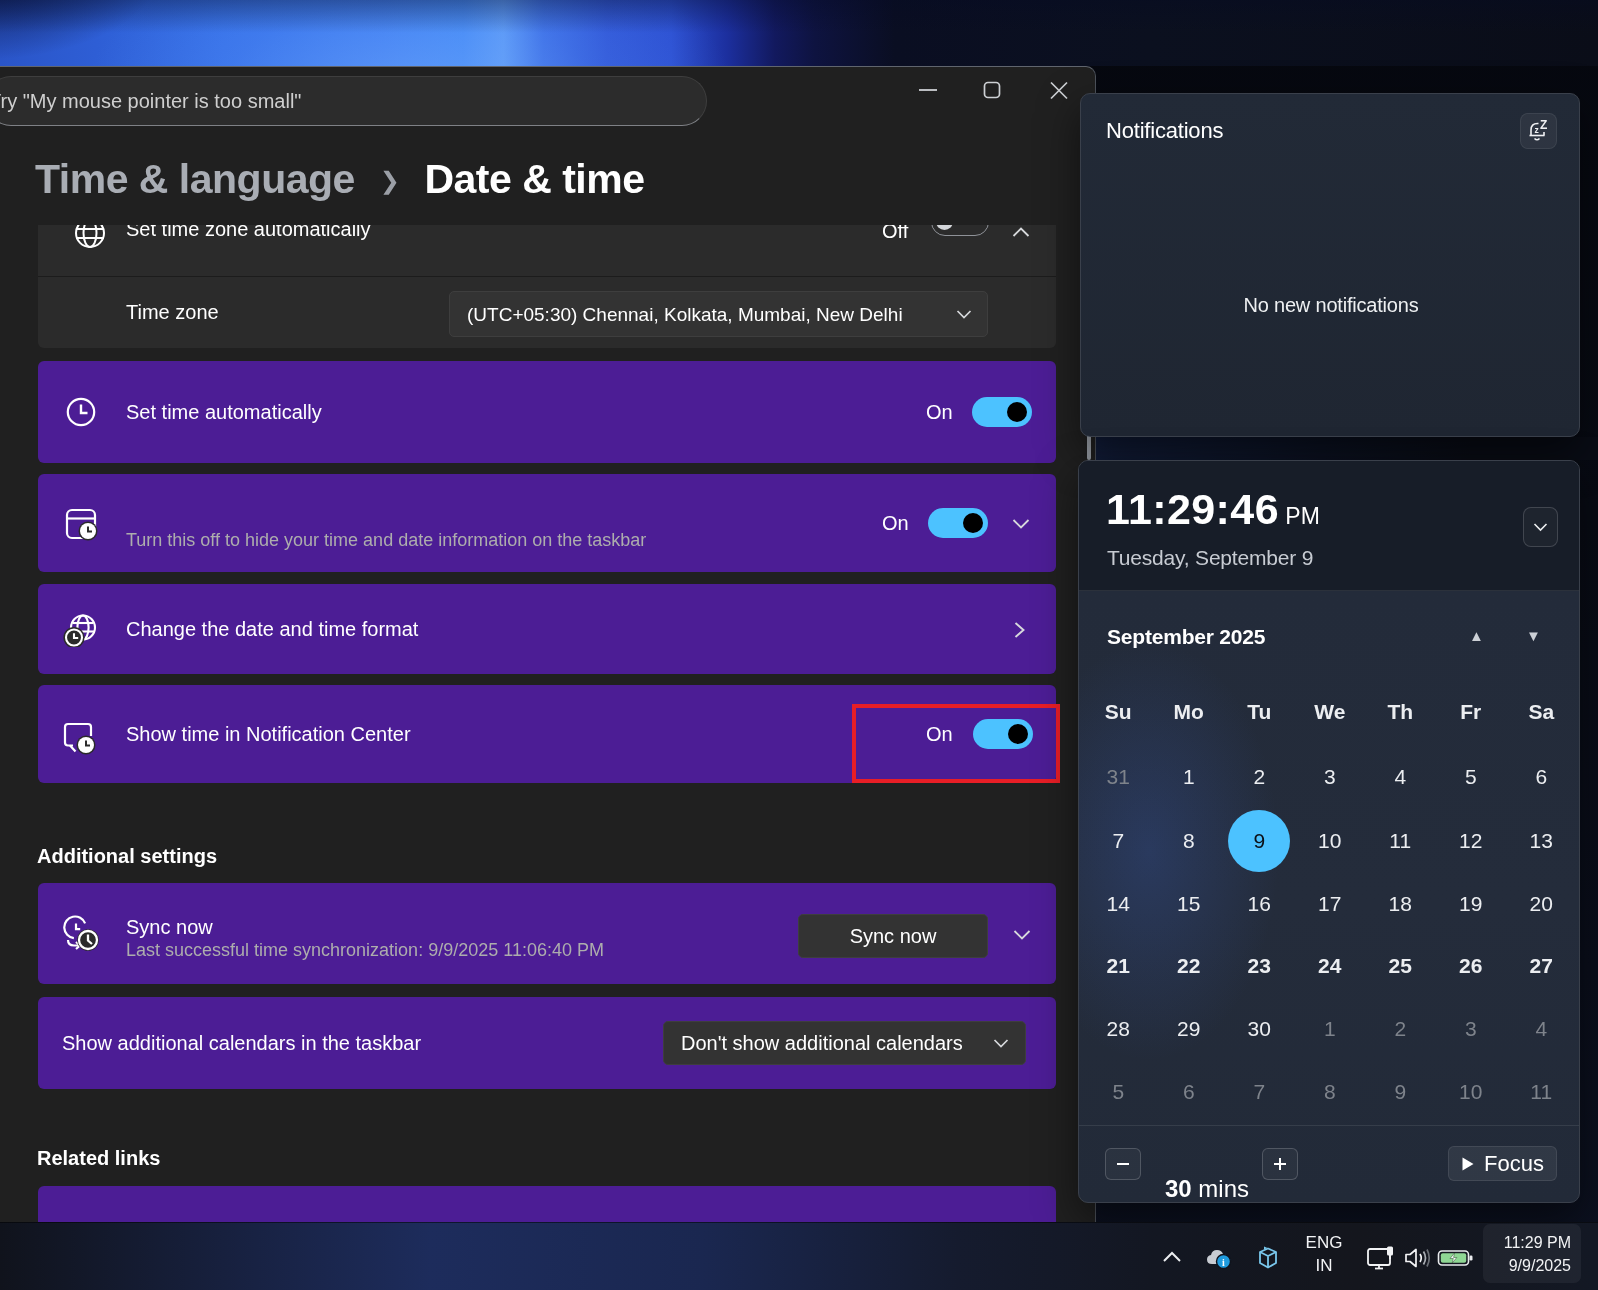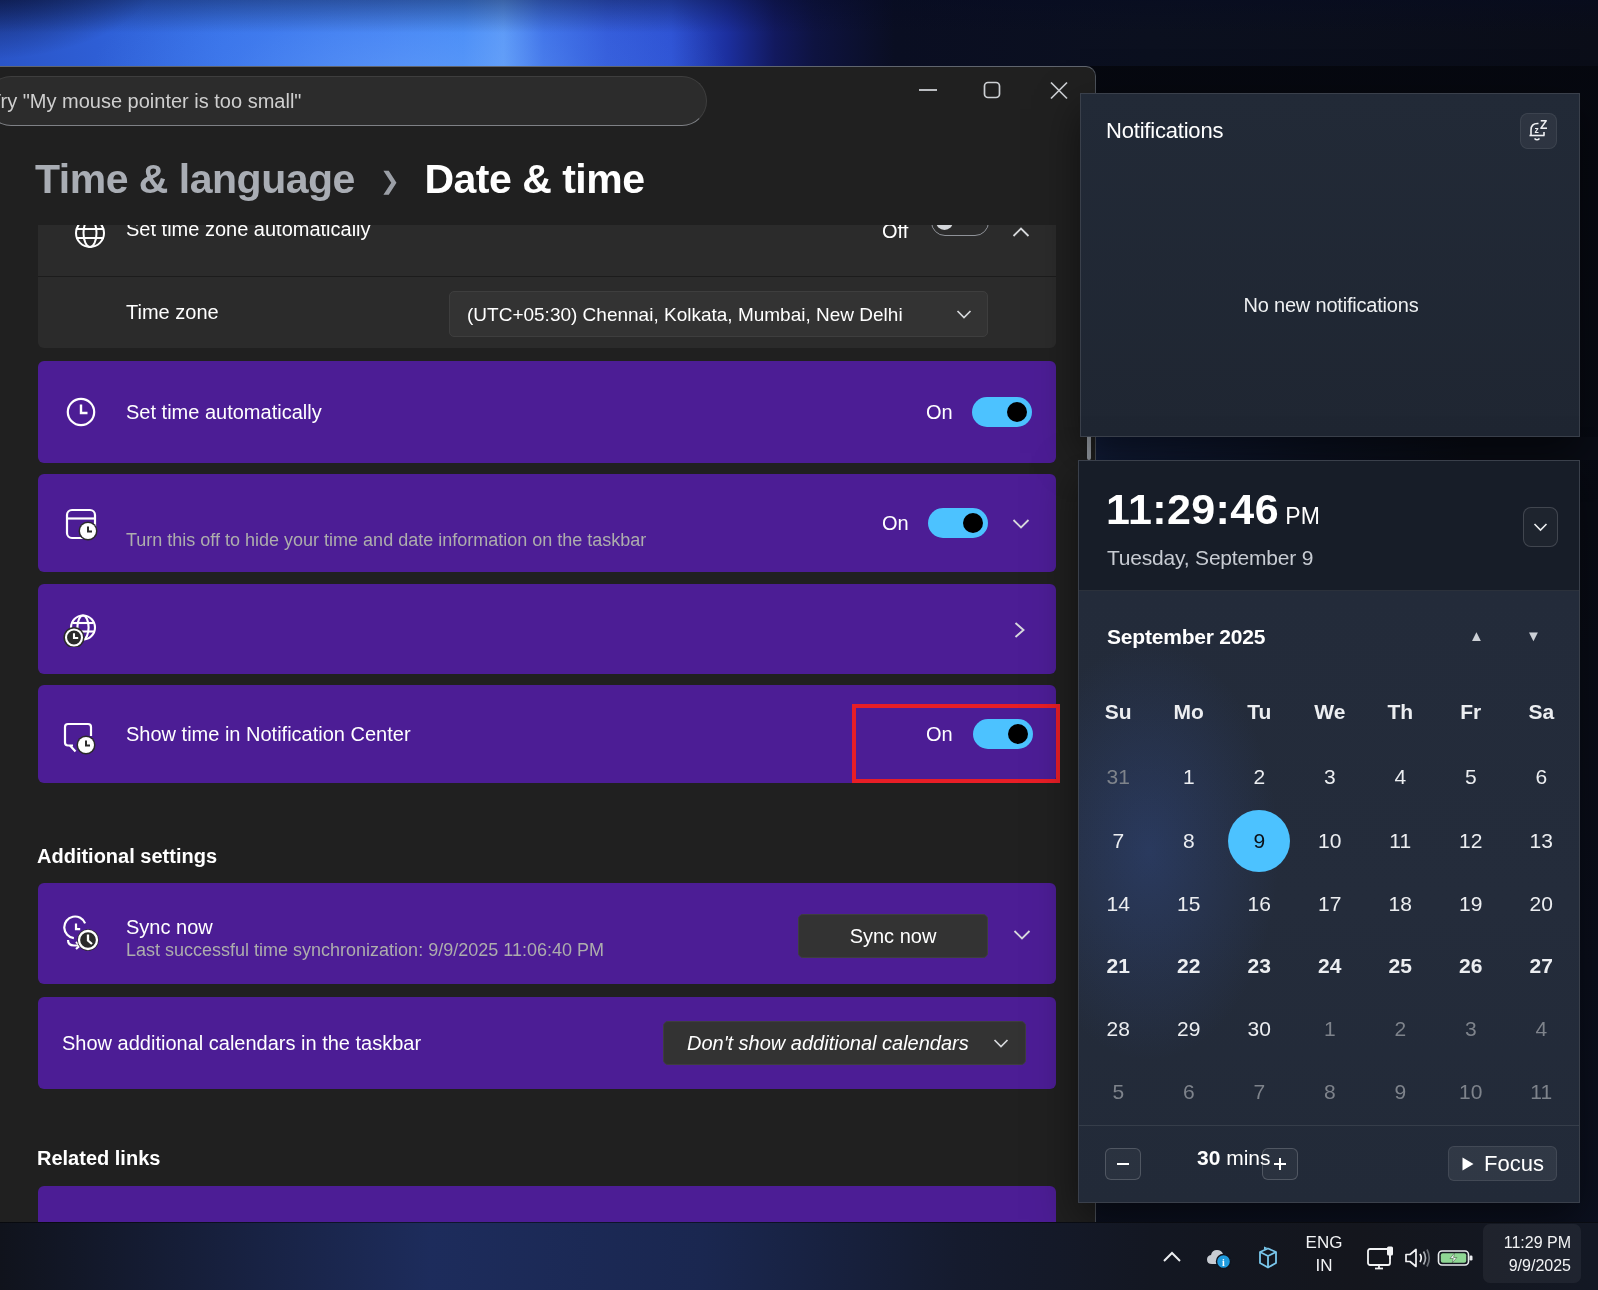--- a/index.html
+++ b/index.html
@@ -42,21 +42,21 @@
   .tog .knob { position:absolute; right:5px; top:5px; width:20px; height:20px; border-radius:50%; background:#000; }
   .togoff { position:absolute; width:58px; height:28px; border-radius:15px; background:transparent; border:1.5px solid #8f9298; }
   .togoff .knob { position:absolute; left:4px; top:4px; width:17px; height:17px; border-radius:50%; background:#d4d6da; }
   .heading { position:absolute; left:37px; color:#fff; font-size:20px; font-weight:700; }
 
   .btn { position:absolute; background:#333333; border:1px solid #3e3e3e; border-radius:5px;
     color:#fff; font-size:20px; display:flex; align-items:center; justify-content:center; }
 
   
   .panel { background:linear-gradient(180deg,#222a37 0%, #1f2632 100%);
-    border:1px solid #3a404b; border-radius:0; box-shadow:0 16px 40px rgba(0,0,0,0.5); }
+    border:1px solid #3a404b; border-radius:10px; box-shadow:0 16px 40px rgba(0,0,0,0.5); }
 
   .calrow { position:absolute; left:4px; width:494px; display:flex; }
   .calrow span { width:70.5px; text-align:center; color:#eceef1; font-size:21px; line-height:62px; height:62px; }
   .calrow .oth { color:#7e838b; }
   .calrow .sel { position:relative; }
   .calrow .sel i { position:absolute; left:50%; top:50%; transform:translate(-50%,-50%); width:62px; height:62px; border-radius:50%; background:#4cc2ff; color:#0c1118; font-style:normal; line-height:62px; }
   .fbtn { position:absolute; width:36px; height:32px; border:1px solid rgba(255,255,255,0.18); background:rgba(255,255,255,0.04); border-radius:6px; display:flex; align-items:center; justify-content:center; }
 
   
   #taskbar { left:0; top:1222px; width:1598px; height:68px;
@@ -149,20 +149,21 @@
       <g fill="none" stroke="#fff" stroke-width="2.1">
         <circle cx="20" cy="14.5" r="12"></circle>
         <ellipse cx="20" cy="14.5" rx="5.6" ry="12"></ellipse>
         <line x1="9.5" y1="10" x2="30.5" y2="10"></line>
         <line x1="8" y1="18.5" x2="32" y2="18.5"></line>
       </g>
       <circle cx="11" cy="24.5" r="10.6" fill="#2b2b2b"></circle>
       <circle cx="11" cy="24.5" r="8" fill="none" stroke="#fff" stroke-width="2.1"></circle>
       <path d="M11 20.2 L11 25 L15.2 25" fill="none" stroke="#fff" stroke-width="2.1"></path>
     </svg>
+    <div class="ctitle" style="top:0; line-height:90px;">Change the date and time format</div>
     <svg style="position:absolute; left:975px; top:37px;" width="13" height="18" viewBox="0 0 13 18">
       <path d="M2.5 2 L10.5 9 L2.5 16" fill="none" stroke="#d7d9dc" stroke-width="1.9"></path>
     </svg>
   </div>
 
   <div class="card abs" style="top:685px; height:98px;">
     <svg style="position:absolute; left:24px; top:36px;" width="34" height="34" viewBox="0 0 34 34">
       <path d="M11 24.5 L6 24.5 Q 3 24.5 3 21.5 L3 6 Q 3 3 6 3 L26 3 Q 29 3 29 6 L29 15" fill="none" stroke="#fff" stroke-width="2.2"></path>
       <path d="M8 24.5 L13.5 30.5" fill="none" stroke="#fff" stroke-width="2.2"></path>
       <circle cx="24" cy="24" r="9.5" fill="#2b2b2b"></circle>
@@ -195,21 +196,21 @@
     <div class="ctitle" style="top:31px; line-height:26px;">Sync now</div>
     <div class="csub" style="top:56px; line-height:22px;">Last successful time synchronization: 9/9/2025 11:06:40 PM</div>
     <div class="btn" style="left:760px; top:31px; width:190px; height:44px;">Sync now</div>
     <svg style="position:absolute; left:974px; top:45px;" width="20" height="14" viewBox="0 0 20 14">
       <path d="M2.5 3 L10 10.5 L17.5 3" fill="none" stroke="#d7d9dc" stroke-width="1.8"></path>
     </svg>
   </div>
 
   <div class="card abs" style="top:997px; height:92px;">
     <div class="ctitle" style="left:24px; top:0; line-height:92px;">Show additional calendars in the taskbar</div>
-    <div class="btn" style="left:625px; top:24px; width:363px; height:44px; justify-content:flex-start; padding-left:23px;font-style:italic;">Don't show additional calendars
+    <div class="btn" style="left:625px; top:24px; width:363px; height:44px; justify-content:flex-start; padding-left:17px;">Don't show additional calendars
       <svg style="position:absolute; right:16px; top:16px;" width="16" height="11" viewBox="0 0 16 11">
           <path d="M1.5 2 L8 8.5 L14.5 2" fill="none" stroke="#d7d9dc" stroke-width="1.7"></path>
         </svg>
     </div>
   </div>
 
   <div class="heading" style="top:1147px;">Related links</div>
 
   <div class="abs" style="left:274px; top:1218px; width:4px; height:3px; background:#cccccc; border-radius:2px;"></div>
   <div class="card abs" style="top:1186px; height:40px; border-radius:6px 6px 0 0;"></div>
@@ -315,21 +316,21 @@
       <span class="oth">10</span>
       <span class="oth">11</span>
   </div>
 
   <div style="position:absolute; left:0; top:664px; width:502px; height:1px; background:rgba(255,255,255,0.09);"></div>
   <div class="fbtn" style="left:26px; top:687px;">
     <svg width="14" height="14" viewBox="0 0 14 14">
         <line x1="1" y1="7" x2="13" y2="7" stroke="#fff" stroke-width="2"></line>
       </svg>
   </div>
-  <div style="position:absolute; left:86px; top:685px; color:#fff; font-size:21px;margin-left:32px;"><b>30</b> mins</div>
+  <div style="position:absolute; left:86px; top:714px; color:#fff; font-size:24px;"><b>30</b> mins</div>
   <div class="fbtn" style="left:183px; top:687px;">
     <svg width="14" height="14" viewBox="0 0 14 14">
         <path d="M7 1 L7 13 M1 7 L13 7" stroke="#fff" stroke-width="2"></path>
       </svg>
   </div>
   <div style="position:absolute; left:369px; top:685px; width:109px; height:35px; background:rgba(255,255,255,0.065); border:1px solid rgba(255,255,255,0.09); border-radius:6px; display:flex; align-items:center; justify-content:center; gap:9px;">
     <svg width="14" height="16" viewBox="0 0 14 16">
         <path d="M1.5 1.5 L12.5 8 L1.5 14.5 Z" fill="#fff"></path>
       </svg>
     <span style="color:#fff; font-size:22px;">Focus</span>

